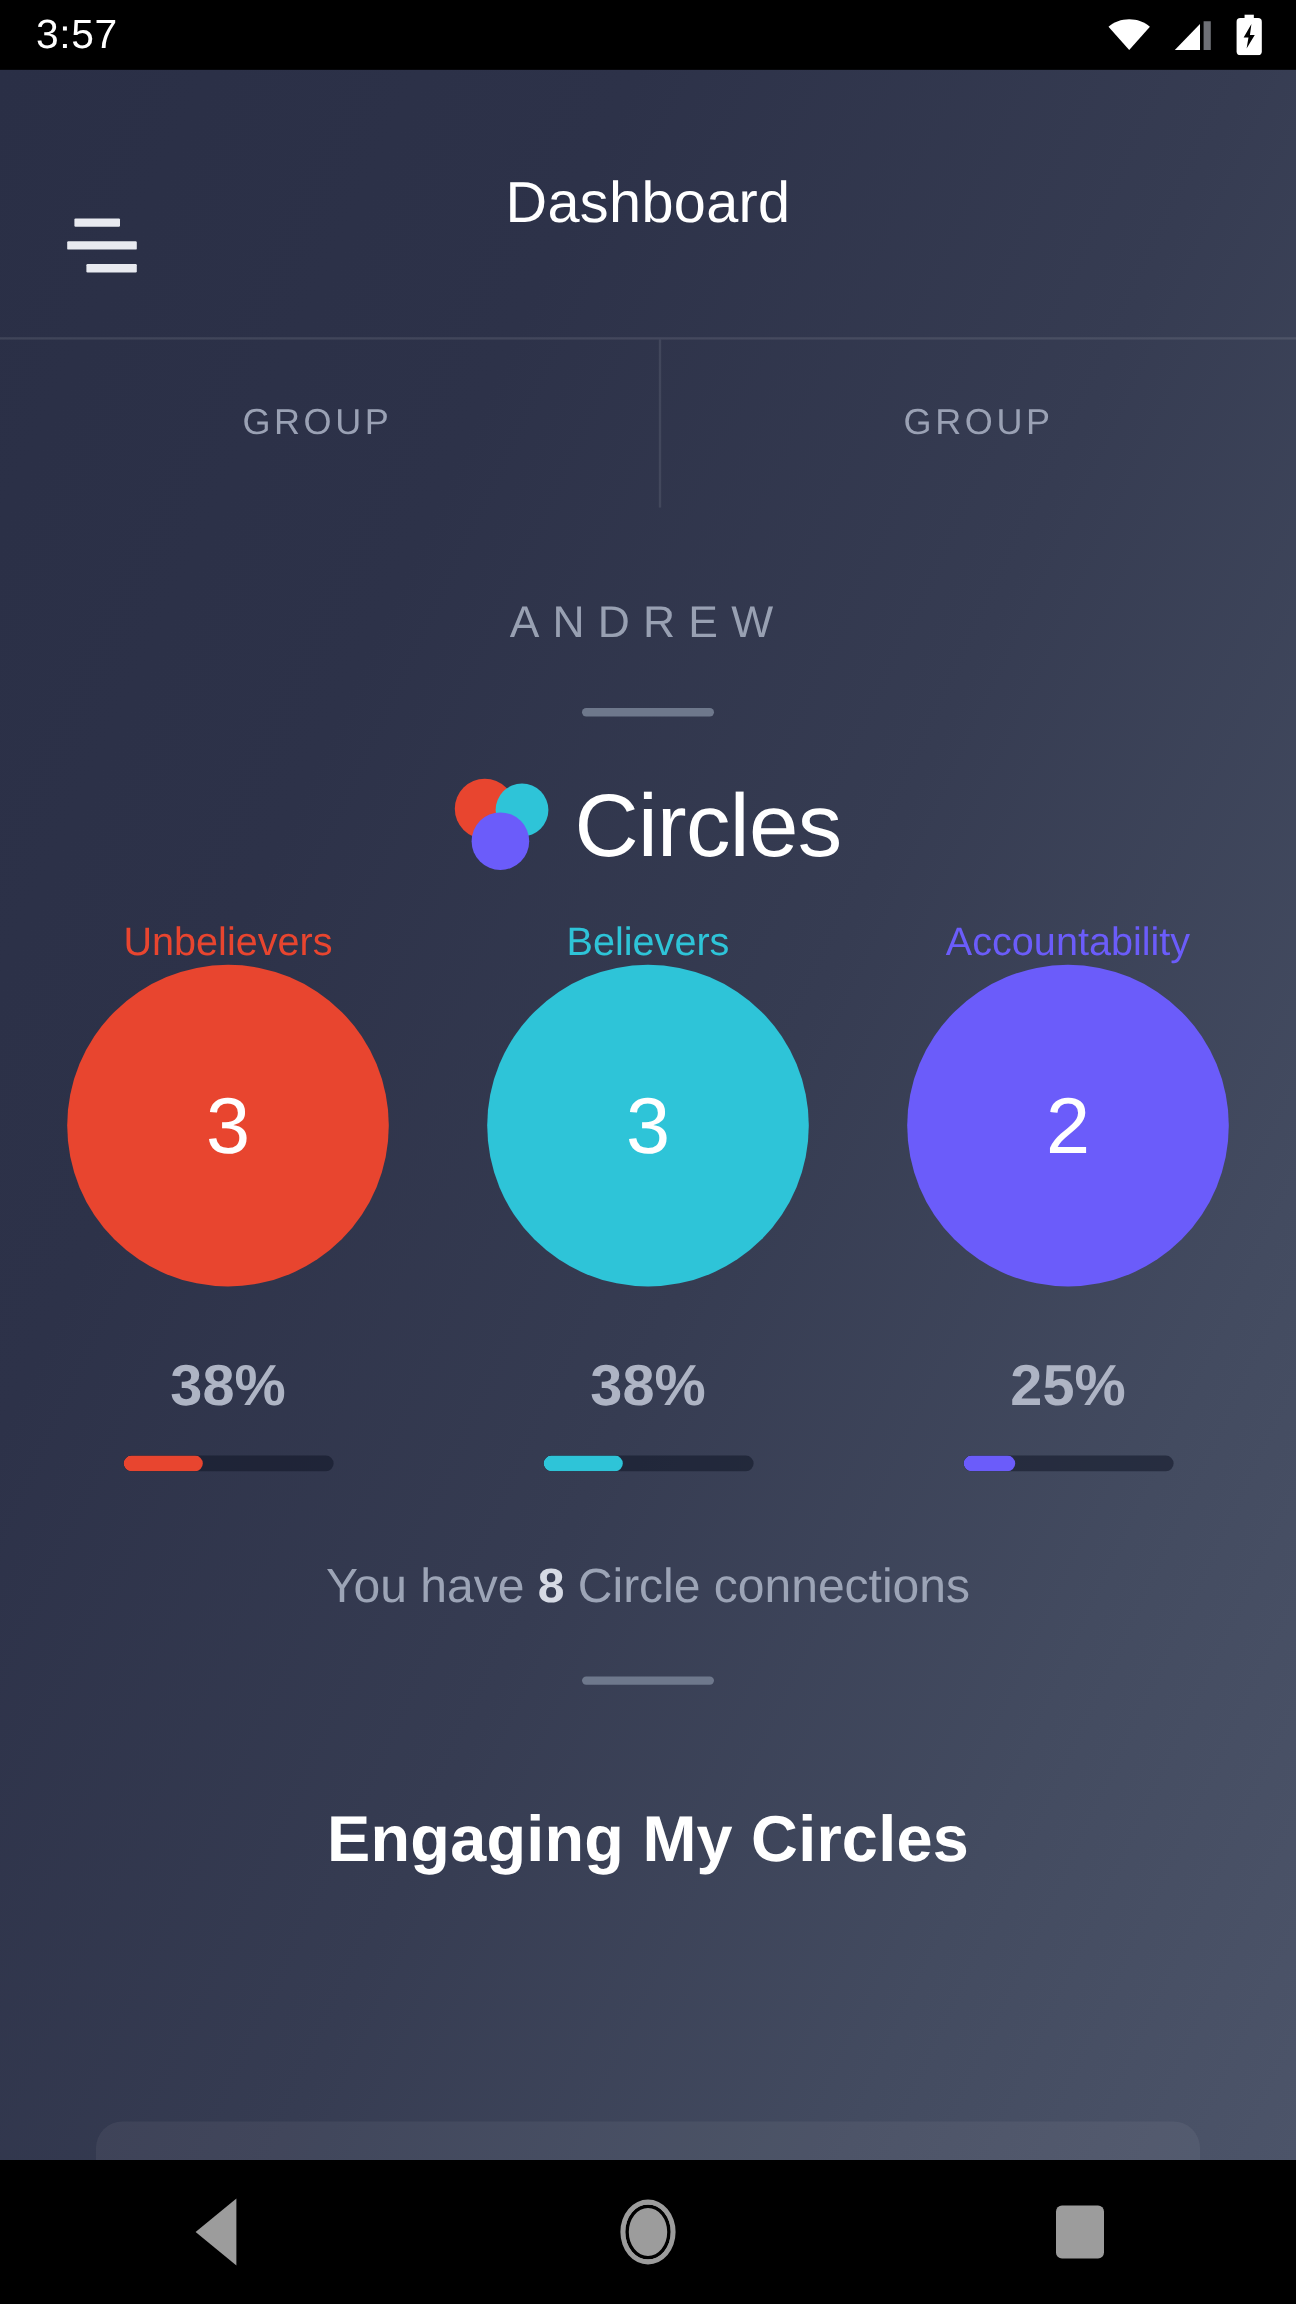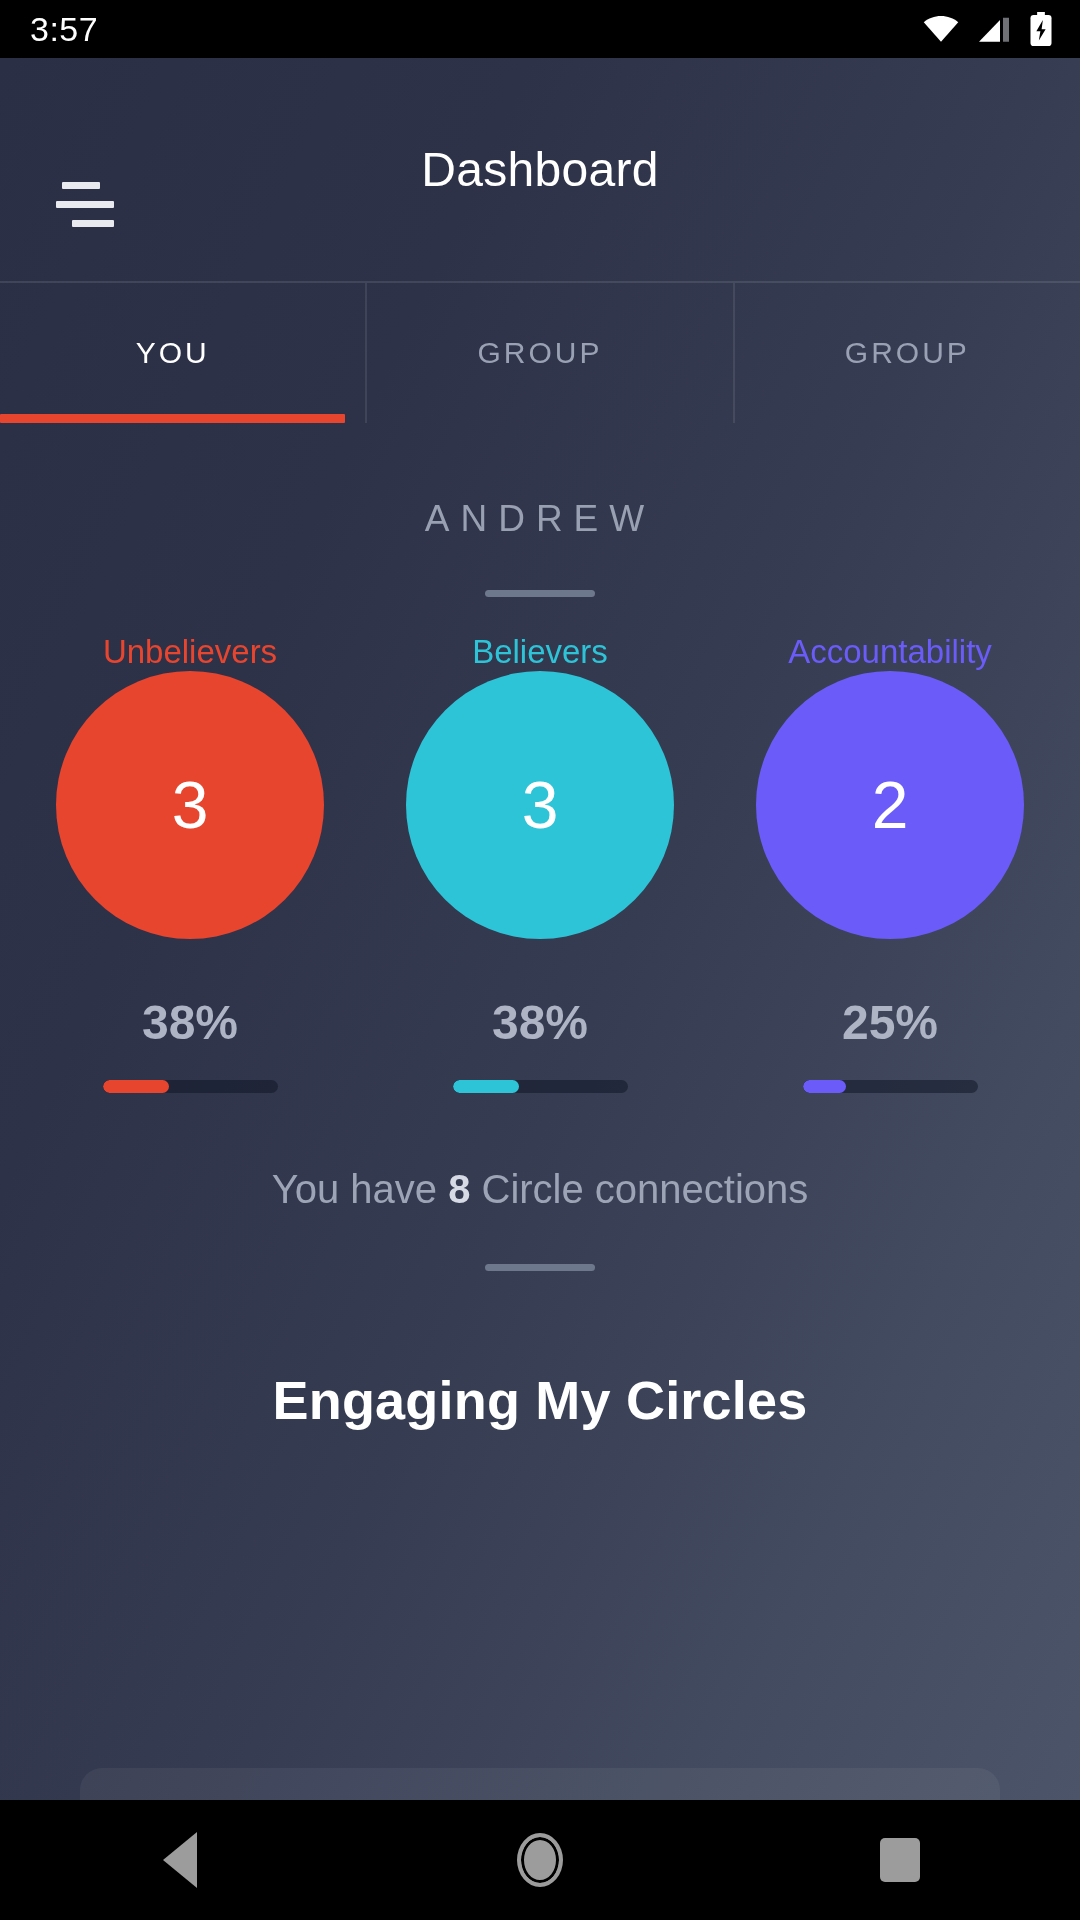--- a/index.html
+++ b/index.html
@@ -189,37 +189,41 @@
     <div id="menu-button">
       <span class="mline l1"></span>
       <span class="mline l2"></span>
       <span class="mline l3"></span>
     </div>
     <div id="app-title">Dashboard</div>
   </div>
 
   <div id="tabs-divider"></div>
   <div id="tab-bar">
-    <div class="tab active">
-      <span class="tab-label">YOU</span>
-      <span class="tab-indicator"></span>
-    </div>
     <div class="tab">
       <span class="tab-label">GROUP</span>
     </div>
     <div class="tab">
       <span class="tab-label">GROUP</span>
     </div>
   </div>
 
   <div id="content">
 
     <div id="user-name">ANDREW</div>
     <div class="rule"></div>
 
+    <div id="brand-row">
+      <div id="circles-logo">
+        <span class="lc lc-red"></span>
+        <span class="lc lc-cyan"></span>
+        <span class="lc lc-purple"></span>
+      </div>
+      <div id="brand-title">Circles</div>
+    </div>
 
     <div id="metrics">
 
       <div class="metric">
         <div class="metric-label" style="color:#E8452F">Unbelievers</div>
         <div class="metric-bubble" style="background:#E8452F">3</div>
         <div class="metric-pct">38%</div>
         <div class="metric-track">
           <div class="metric-fill" style="width:38%;background:#E8452F"></div>
         </div>

